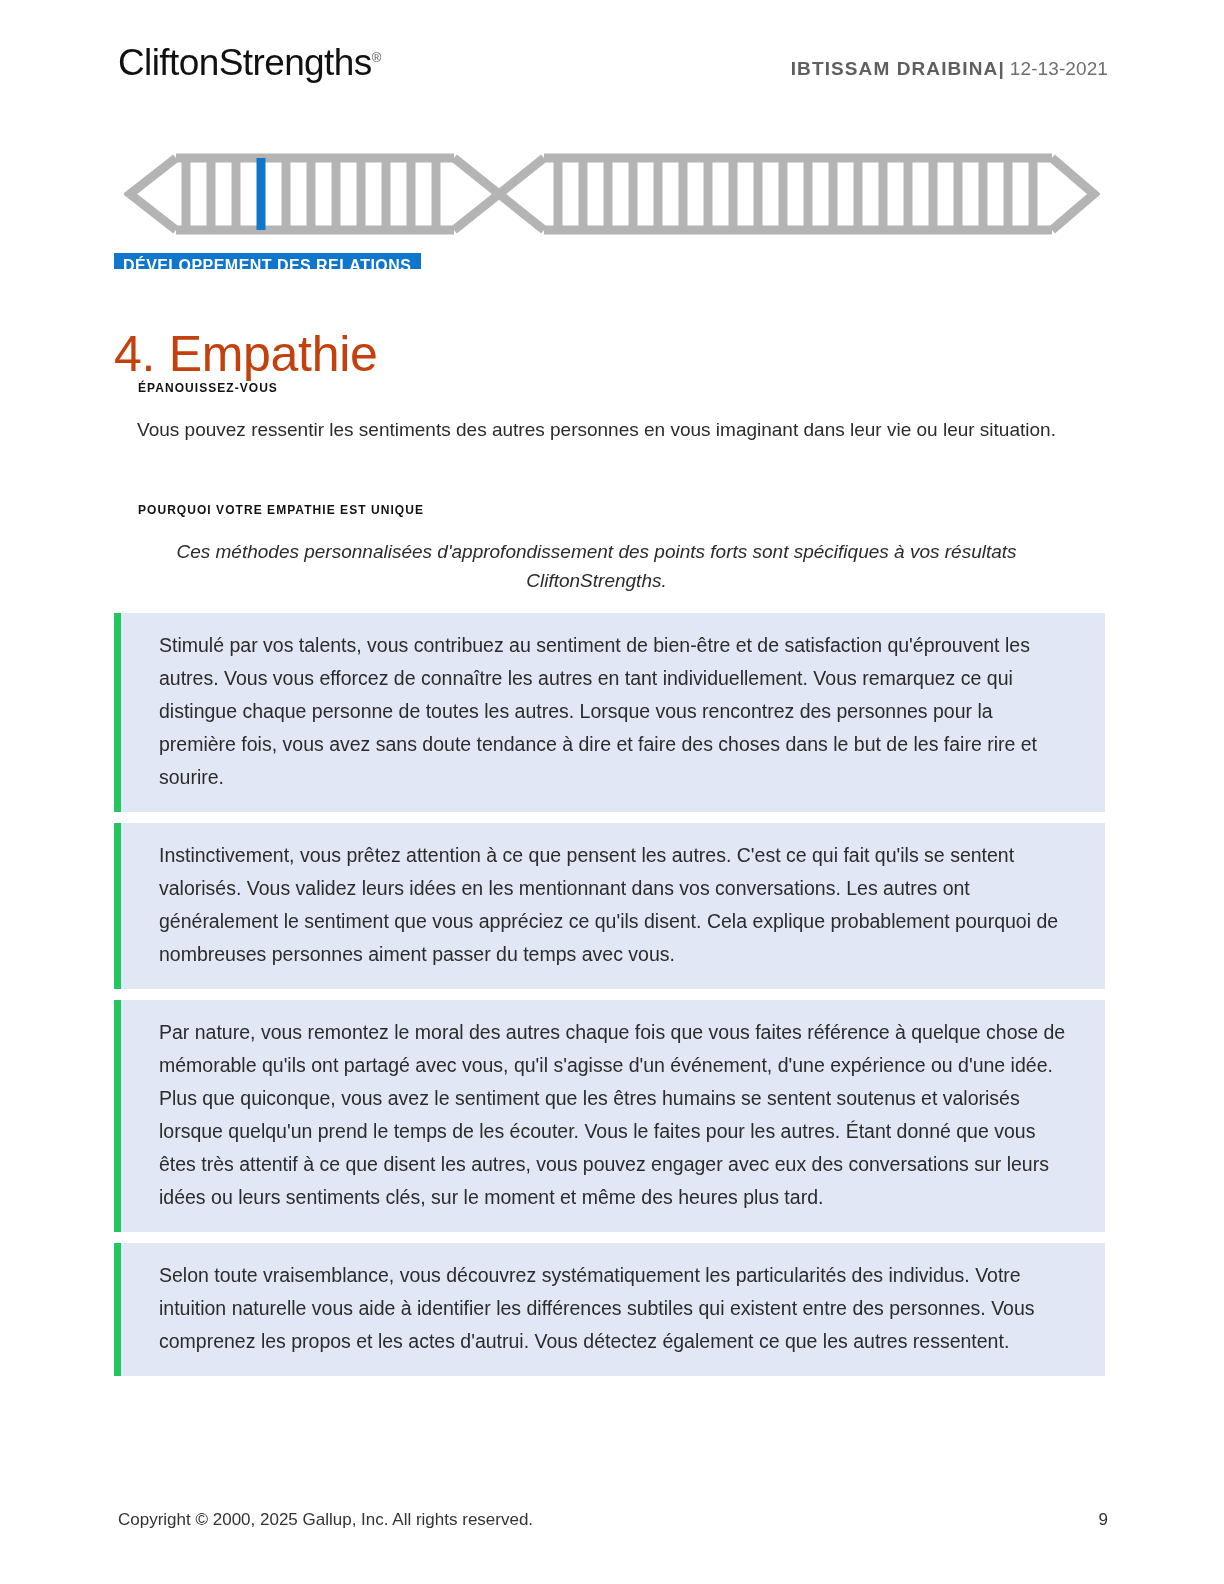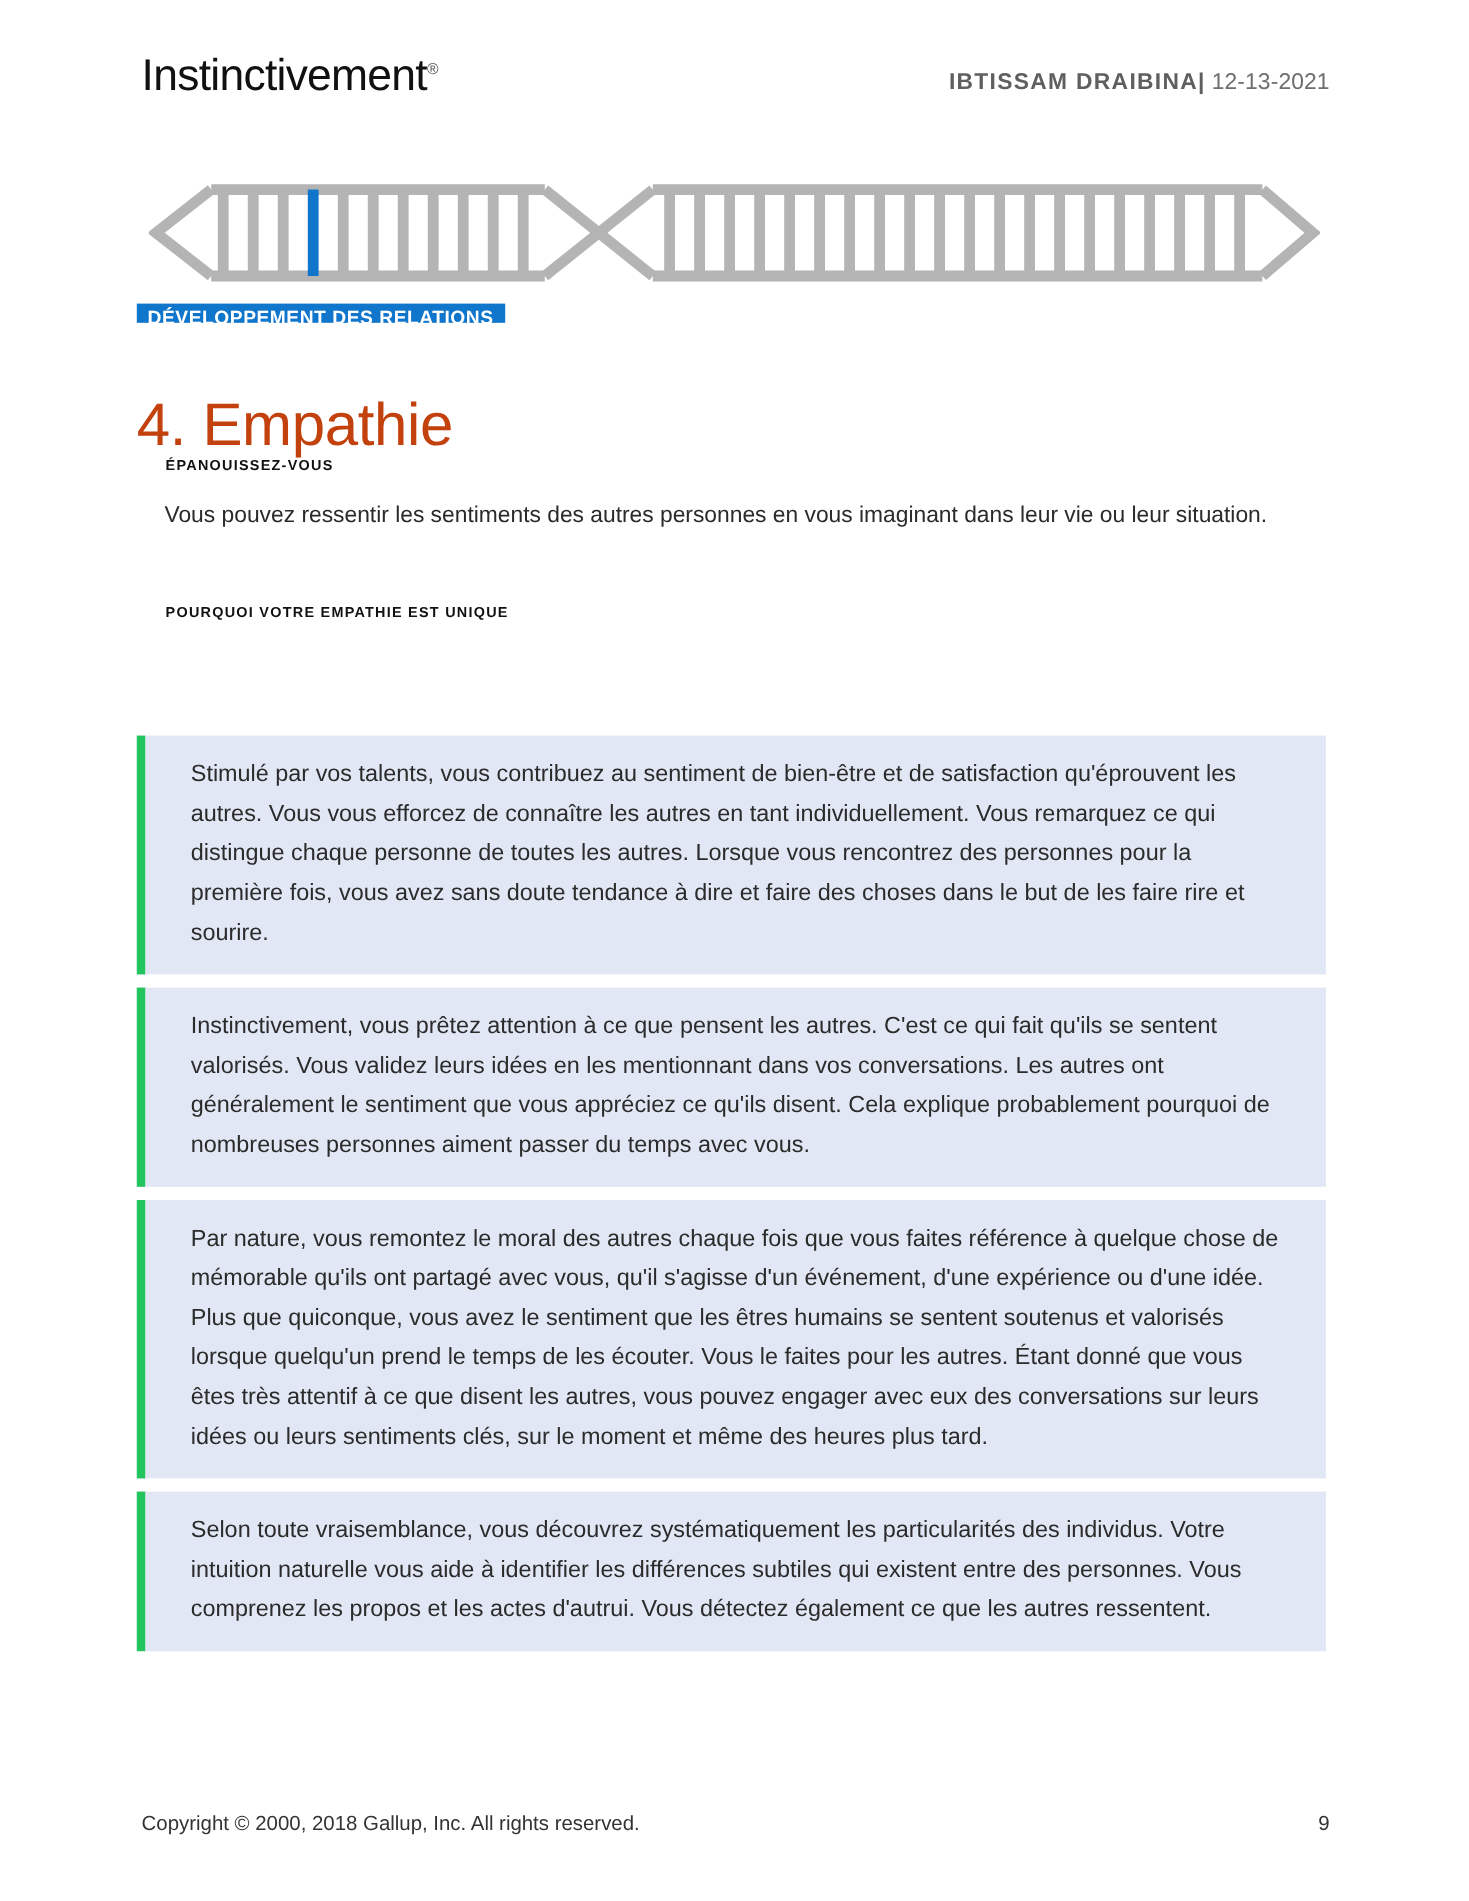--- a/index.html
+++ b/index.html
@@ -177,21 +177,21 @@
     font-size: 17px;
     color: #333333;
   }
 </style>
 </head>
 <body>
 
 <div class="page">
 
   <div class="header">
-    <div class="brand"><span>Instinctivement</span><span class="reg">®</span></div>
+    <div class="brand"><span>CliftonStrengths</span><span class="reg">®</span></div>
     <div class="header-meta"><span class="who">IBTISSAM DRAIBINA</span><span class="sep">|</span> <span class="date">12-13-2021</span></div>
   </div>
 
   <div class="strand">
     <svg viewBox="0 0 976 84" preserveAspectRatio="none" aria-hidden="true">
       <g fill="none" stroke="#b4b4b4" stroke-width="9">
 
         <path d="M 52 6 L 6 42 L 52 78"></path>
 
         <path d="M 52 6 L 330 6"></path>
@@ -244,34 +244,35 @@
   </div>
 
   <div class="badge">DÉVELOPPEMENT DES RELATIONS</div>
 
   <h1 class="title">4. Empathie</h1>
 
   <div class="section-label" id="label-thrive">ÉPANOUISSEZ-VOUS</div>
   <div class="section-body" id="body-thrive">Vous pouvez ressentir les sentiments des autres personnes en vous imaginant dans leur vie ou leur situation.</div>
 
   <div class="section-label" id="label-unique">POURQUOI VOTRE EMPATHIE EST UNIQUE</div>
+  <div class="section-body" id="body-unique">Ces méthodes personnalisées d'approfondissement des points forts sont spécifiques à vos résultats CliftonStrengths.</div>
 
   <div class="blocks">
     <div class="insight-block">
       <p class="insight-text">Stimulé par vos talents, vous contribuez au sentiment de bien-être et de satisfaction qu'éprouvent les autres. Vous vous efforcez de connaître les autres en tant individuellement. Vous remarquez ce qui distingue chaque personne de toutes les autres. Lorsque vous rencontrez des personnes pour la première fois, vous avez sans doute tendance à dire et faire des choses dans le but de les faire rire et sourire.</p>
     </div>
     <div class="insight-block">
       <p class="insight-text">Instinctivement, vous prêtez attention à ce que pensent les autres. C'est ce qui fait qu'ils se sentent valorisés. Vous validez leurs idées en les mentionnant dans vos conversations. Les autres ont généralement le sentiment que vous appréciez ce qu'ils disent. Cela explique probablement pourquoi de nombreuses personnes aiment passer du temps avec vous.</p>
     </div>
     <div class="insight-block">
       <p class="insight-text">Par nature, vous remontez le moral des autres chaque fois que vous faites référence à quelque chose de mémorable qu'ils ont partagé avec vous, qu'il s'agisse d'un événement, d'une expérience ou d'une idée. Plus que quiconque, vous avez le sentiment que les êtres humains se sentent soutenus et valorisés lorsque quelqu'un prend le temps de les écouter. Vous le faites pour les autres. Étant donné que vous êtes très attentif à ce que disent les autres, vous pouvez engager avec eux des conversations sur leurs idées ou leurs sentiments clés, sur le moment et même des heures plus tard.</p>
     </div>
     <div class="insight-block">
       <p class="insight-text">Selon toute vraisemblance, vous découvrez systématiquement les particularités des individus. Votre intuition naturelle vous aide à identifier les différences subtiles qui existent entre des personnes. Vous comprenez les propos et les actes d'autrui. Vous détectez également ce que les autres ressentent.</p>
     </div>
   </div>
 
   <div class="footer">
-    <div class="footer-copy">Copyright © 2000, 2018 Gallup, Inc. All rights reserved.</div>
+    <div class="footer-copy">Copyright © 2000, 2025 Gallup, Inc. All rights reserved.</div>
     <div class="footer-page">9</div>
   </div>
 
 </div>
 
 </body></html>

